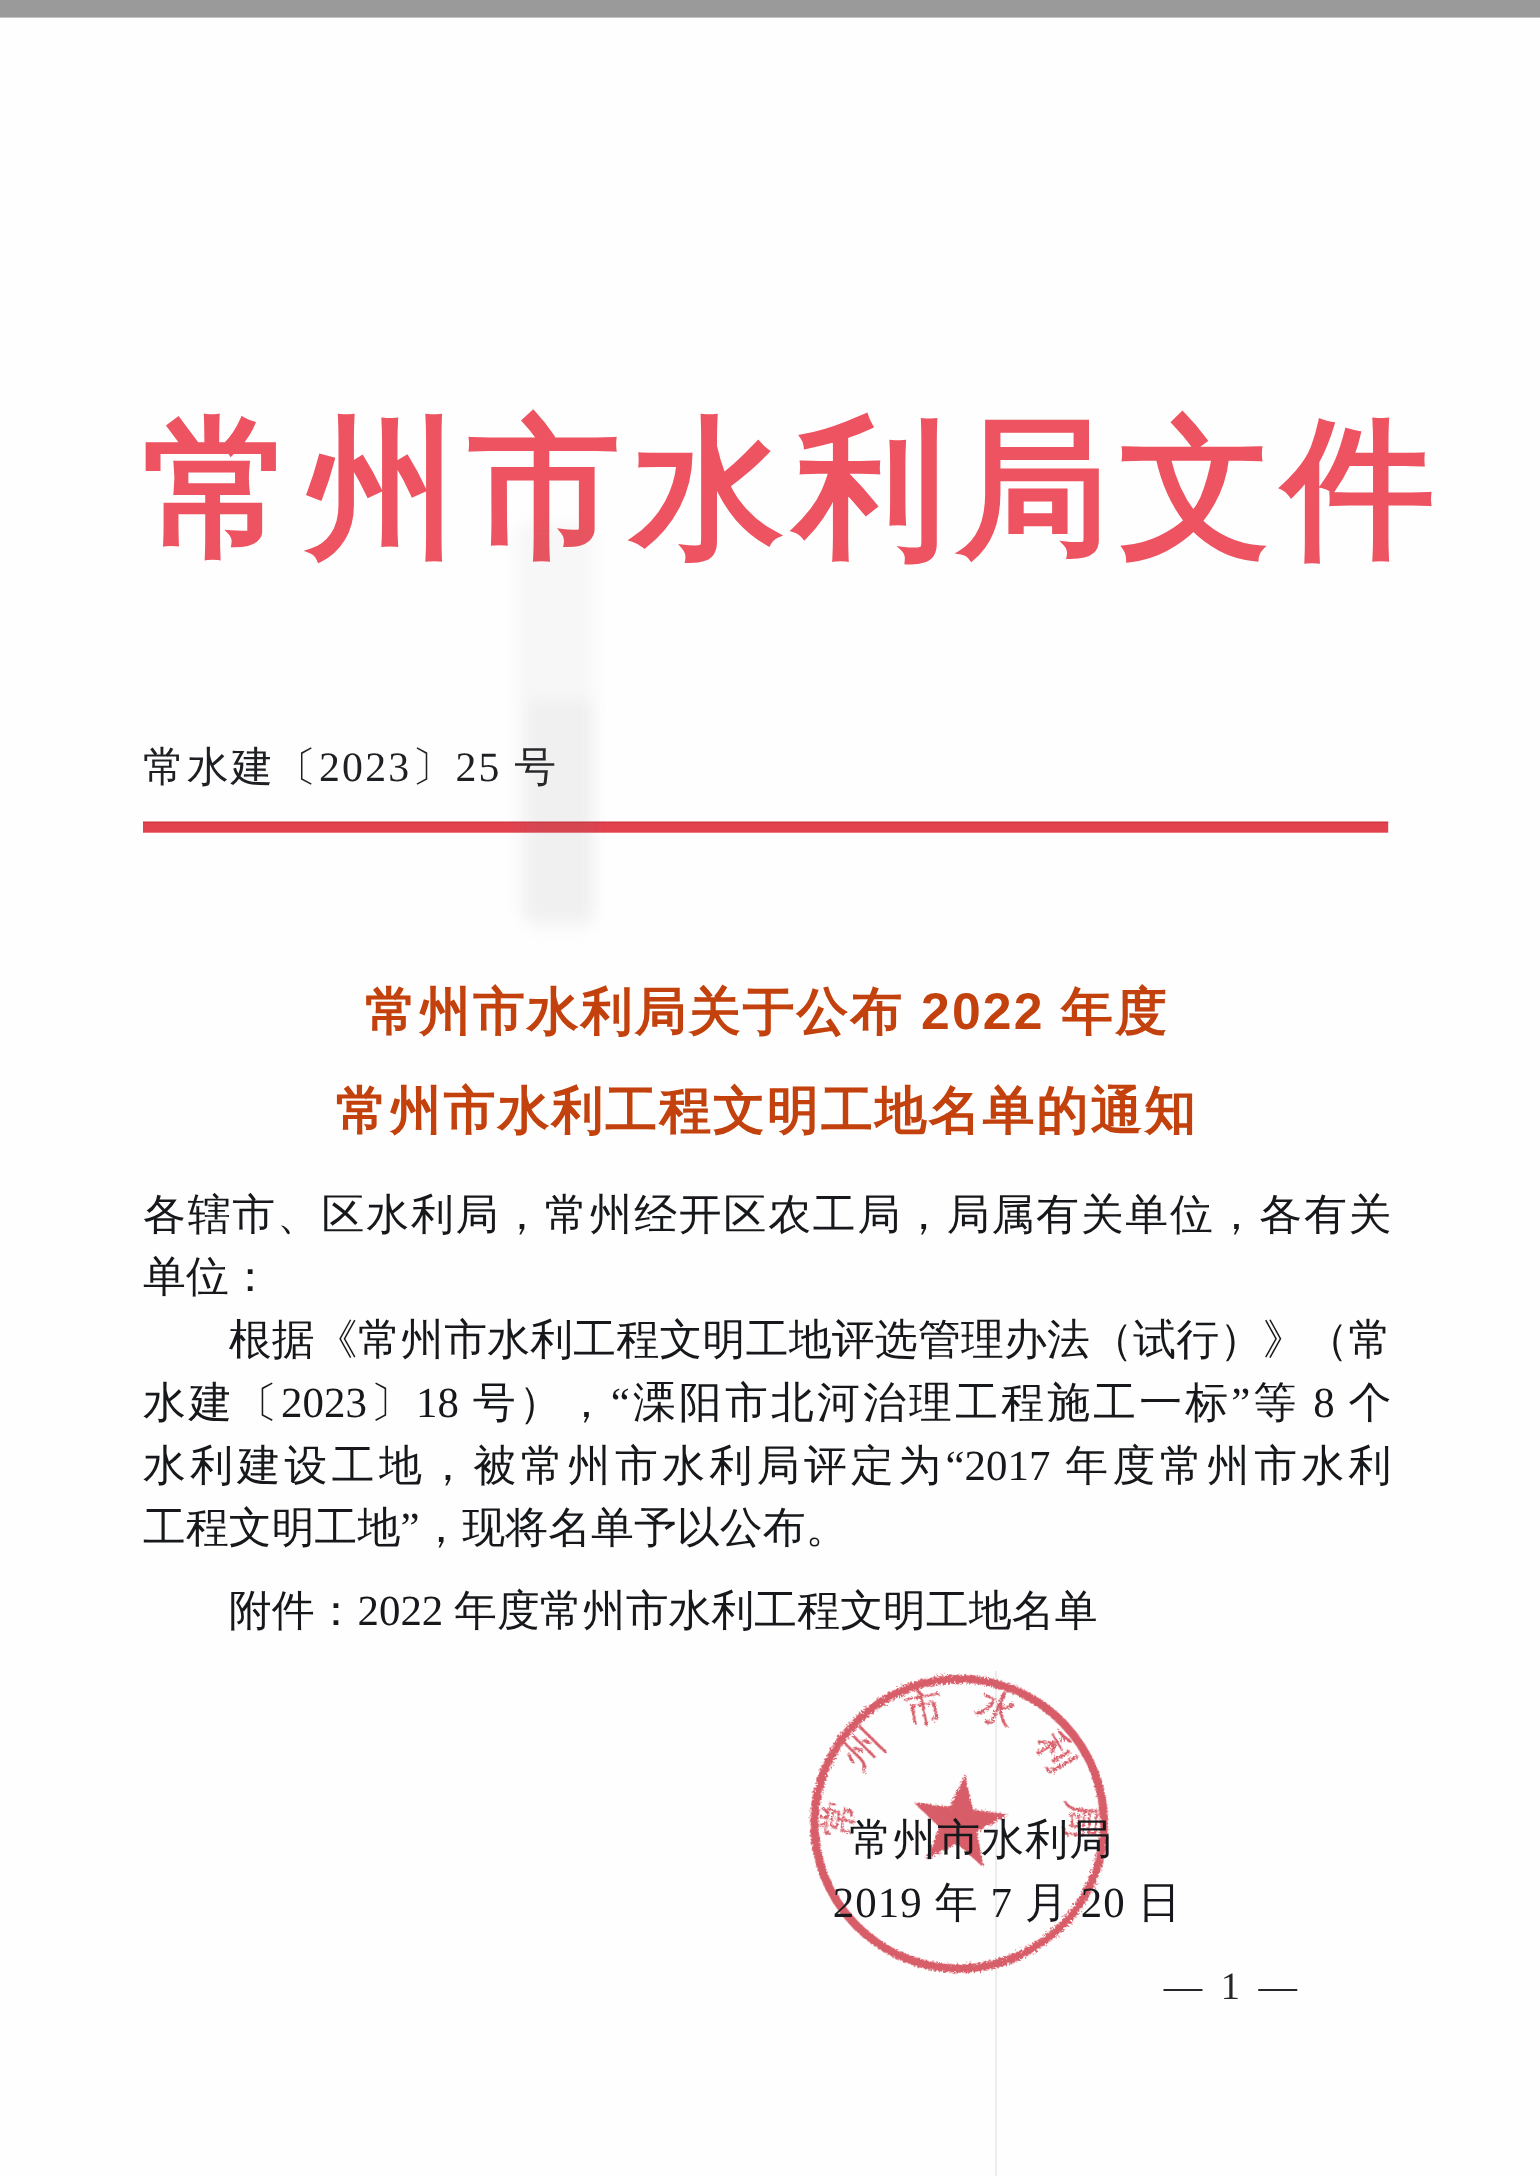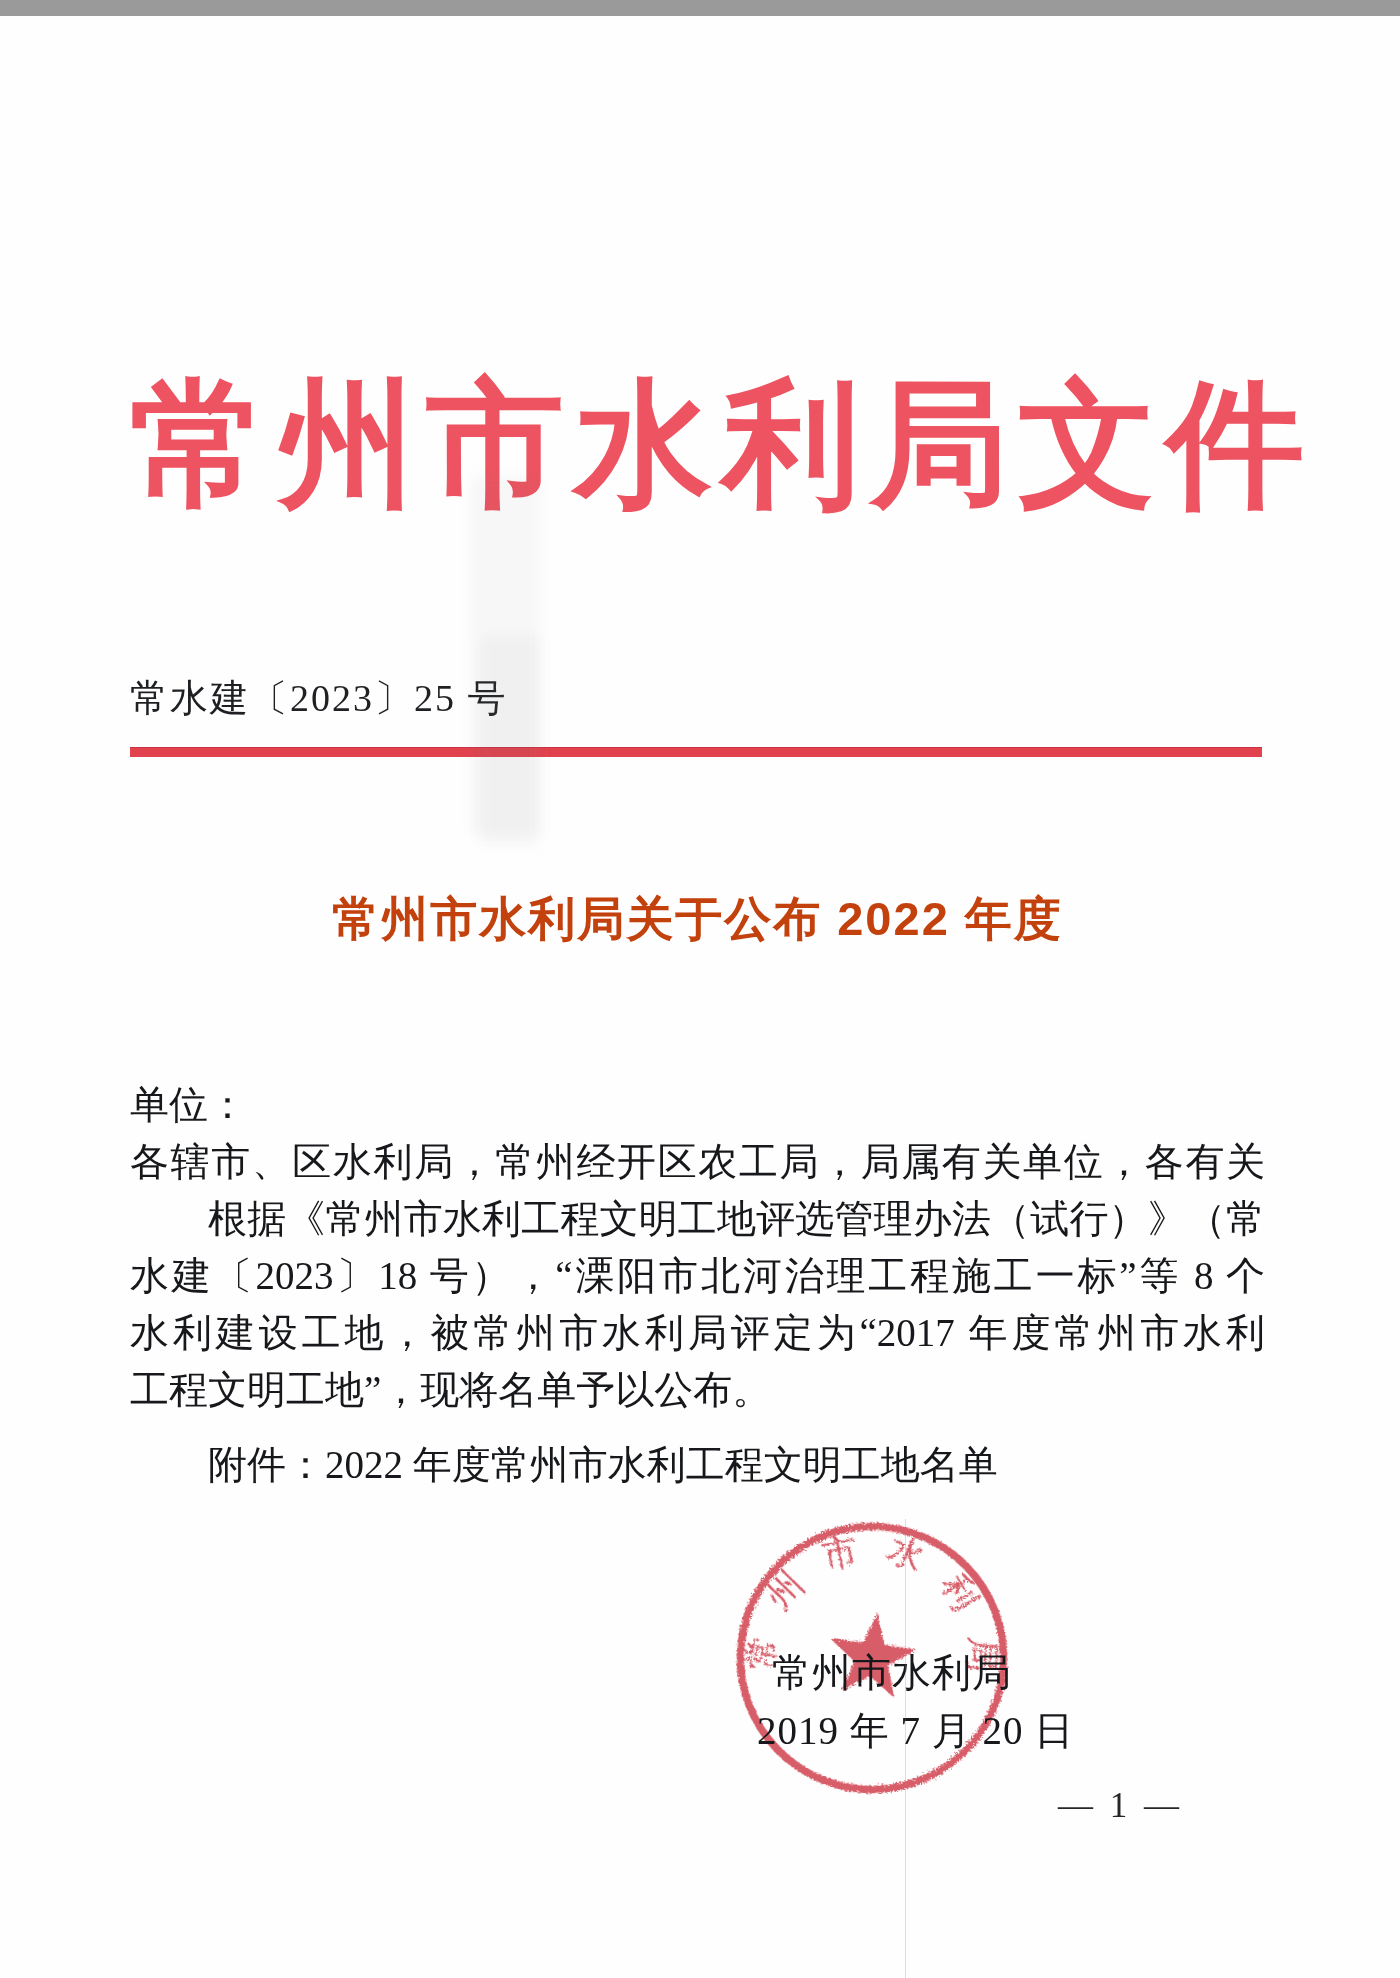--- a/index.html
+++ b/index.html
@@ -103,25 +103,26 @@
 <div class="page">
 
   <div class="masthead">常州市水利局文件</div>
 
   <div class="doc-number">常水建〔2023〕25 号</div>
 
   <div class="red-rule"></div>
 
   <div class="title-block">
     <div>常州市水利局关于公布 2022 年度</div>
+    <div>常州市水利工程文明工地名单的通知</div>
   </div>
 
   <div class="body-block">
+    <p class="line justify">各辖市、区水利局，常州经开区农工局，局属有关单位，各有关</p>
     <p class="line">单位：</p>
-    <p class="line justify">各辖市、区水利局，常州经开区农工局，局属有关单位，各有关</p>
     <p class="line justify indent">根据《常州市水利工程文明工地评选管理办法（试行）》（常</p>
     <p class="line justify">水建〔2023〕18 号），“溧阳市北河治理工程施工一标”等 8 个</p>
     <p class="line justify">水利建设工地，被常州市水利局评定为“2017 年度常州市水利</p>
     <p class="line">工程文明工地”，现将名单予以公布。</p>
     <p class="line attachment">附件：2022 年度常州市水利工程文明工地名单</p>
   </div>
 
   <svg class="seal" viewBox="0 0 300 300" xmlns="http://www.w3.org/2000/svg">
     <defs>
       <filter id="rough" x="-10%" y="-10%" width="120%" height="120%">

